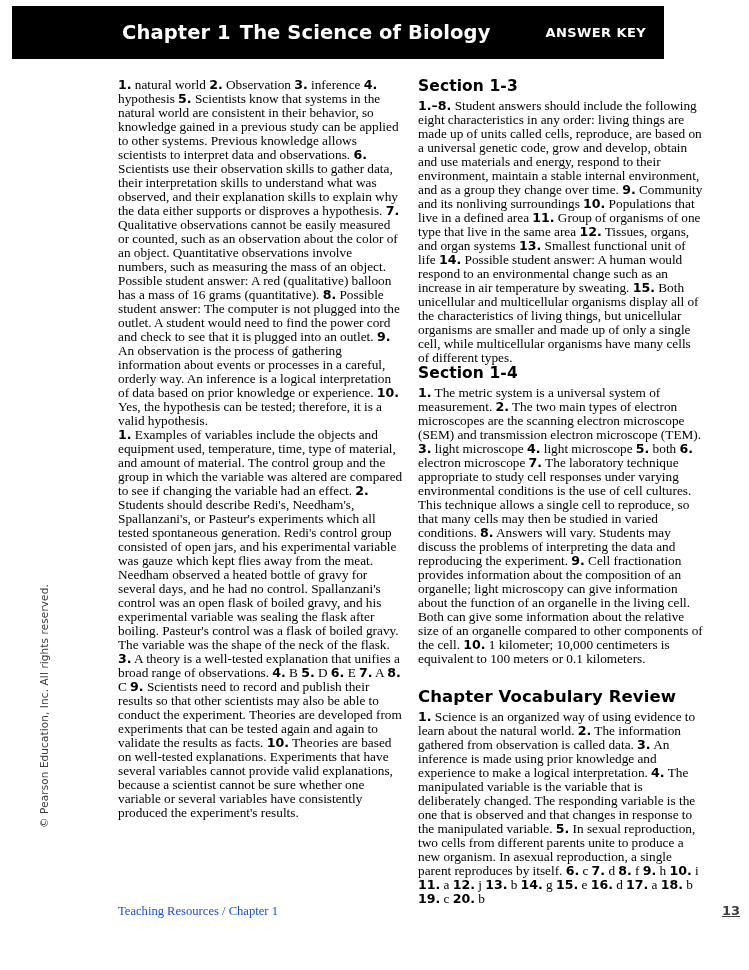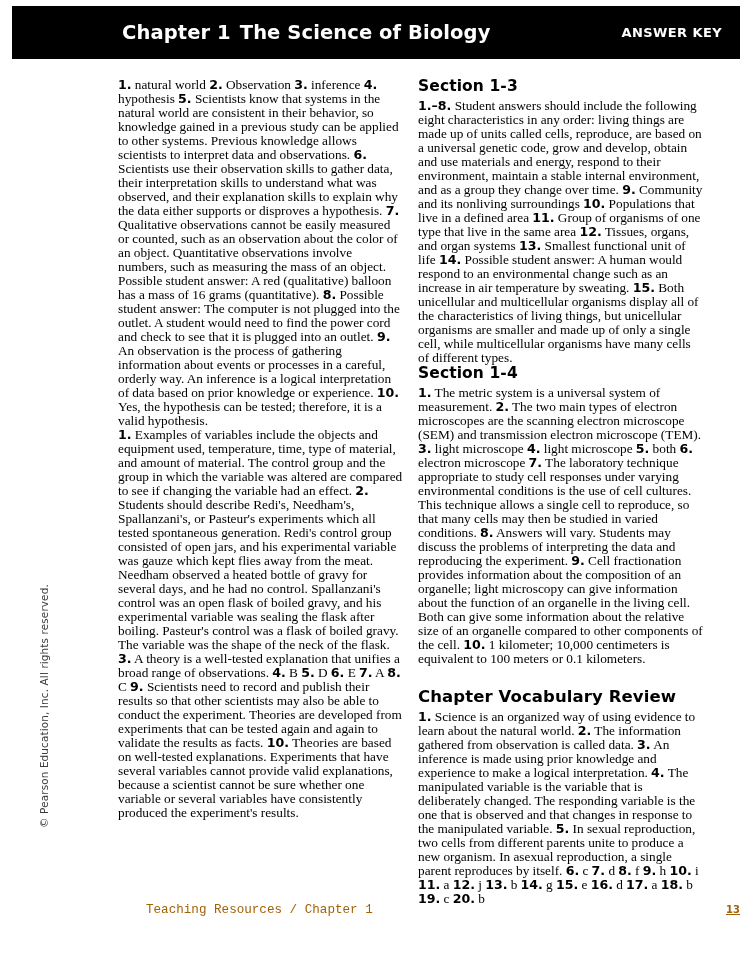--- a/index.html
+++ b/index.html
@@ -14,21 +14,21 @@
     font-family: "Liberation Serif", "DejaVu Serif", serif;
     color: #000000;
     overflow: hidden;
   }
 
   
   #header-bar {
     position: absolute;
     left: 12px;
     top: 6px;
-    width: 728px;
+    width: 652px;
     height: 53px;
     background: #000000;
     box-sizing: border-box;
   }
   #header-bar .hdr-inner {
     position: absolute;
     left: 0; right: 0; top: 0; bottom: 0;
     display: flex;
     align-items: center;
     justify-content: space-between;
@@ -120,30 +120,29 @@
   #footer {
     position: absolute;
     left: 118px;
     top: 903px;
     width: 622px;
     display: flex;
     align-items: baseline;
     justify-content: space-between;
   }
   #footer .f-left {
-    font-family: Liberation Mono, monospace;
+    font-family: Liberation Serif, serif;
     font-size: 12.6px;
-    color: #a16207;
-    margin-left: 28px;
+    color: #1d4ed8;
   }
   #footer .f-right {
     font-family: "DejaVu Sans", "Liberation Sans", sans-serif;
     font-weight: bold;
-    font-size: 10px;
-    color: #a16207;
+    font-size: 13px;
+    color: #404040;
     text-decoration: underline;
   }
 </style>
 </head>
 <body>
 
 <div id="header-bar">
   <div class="hdr-inner">
     <div class="hdr-left">
       <span class="ch-num">Chapter 1</span><span>The Science of Biology</span>

